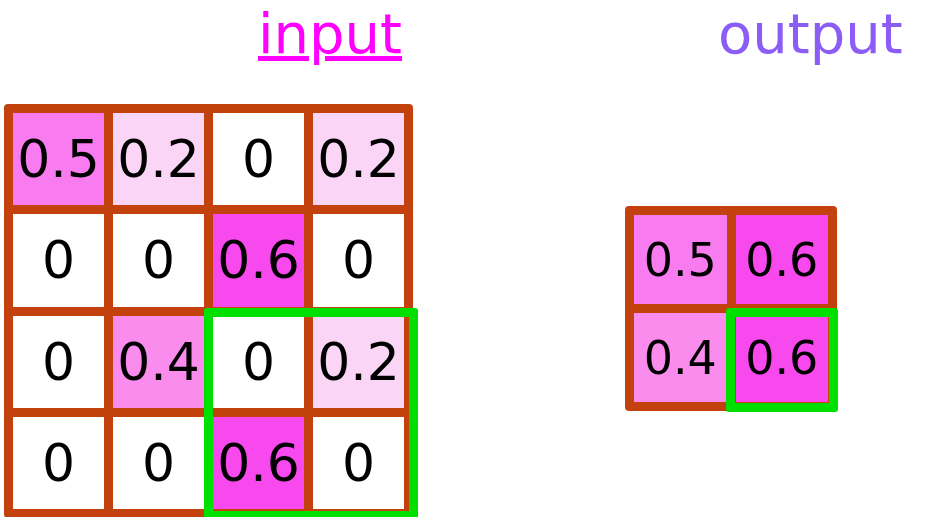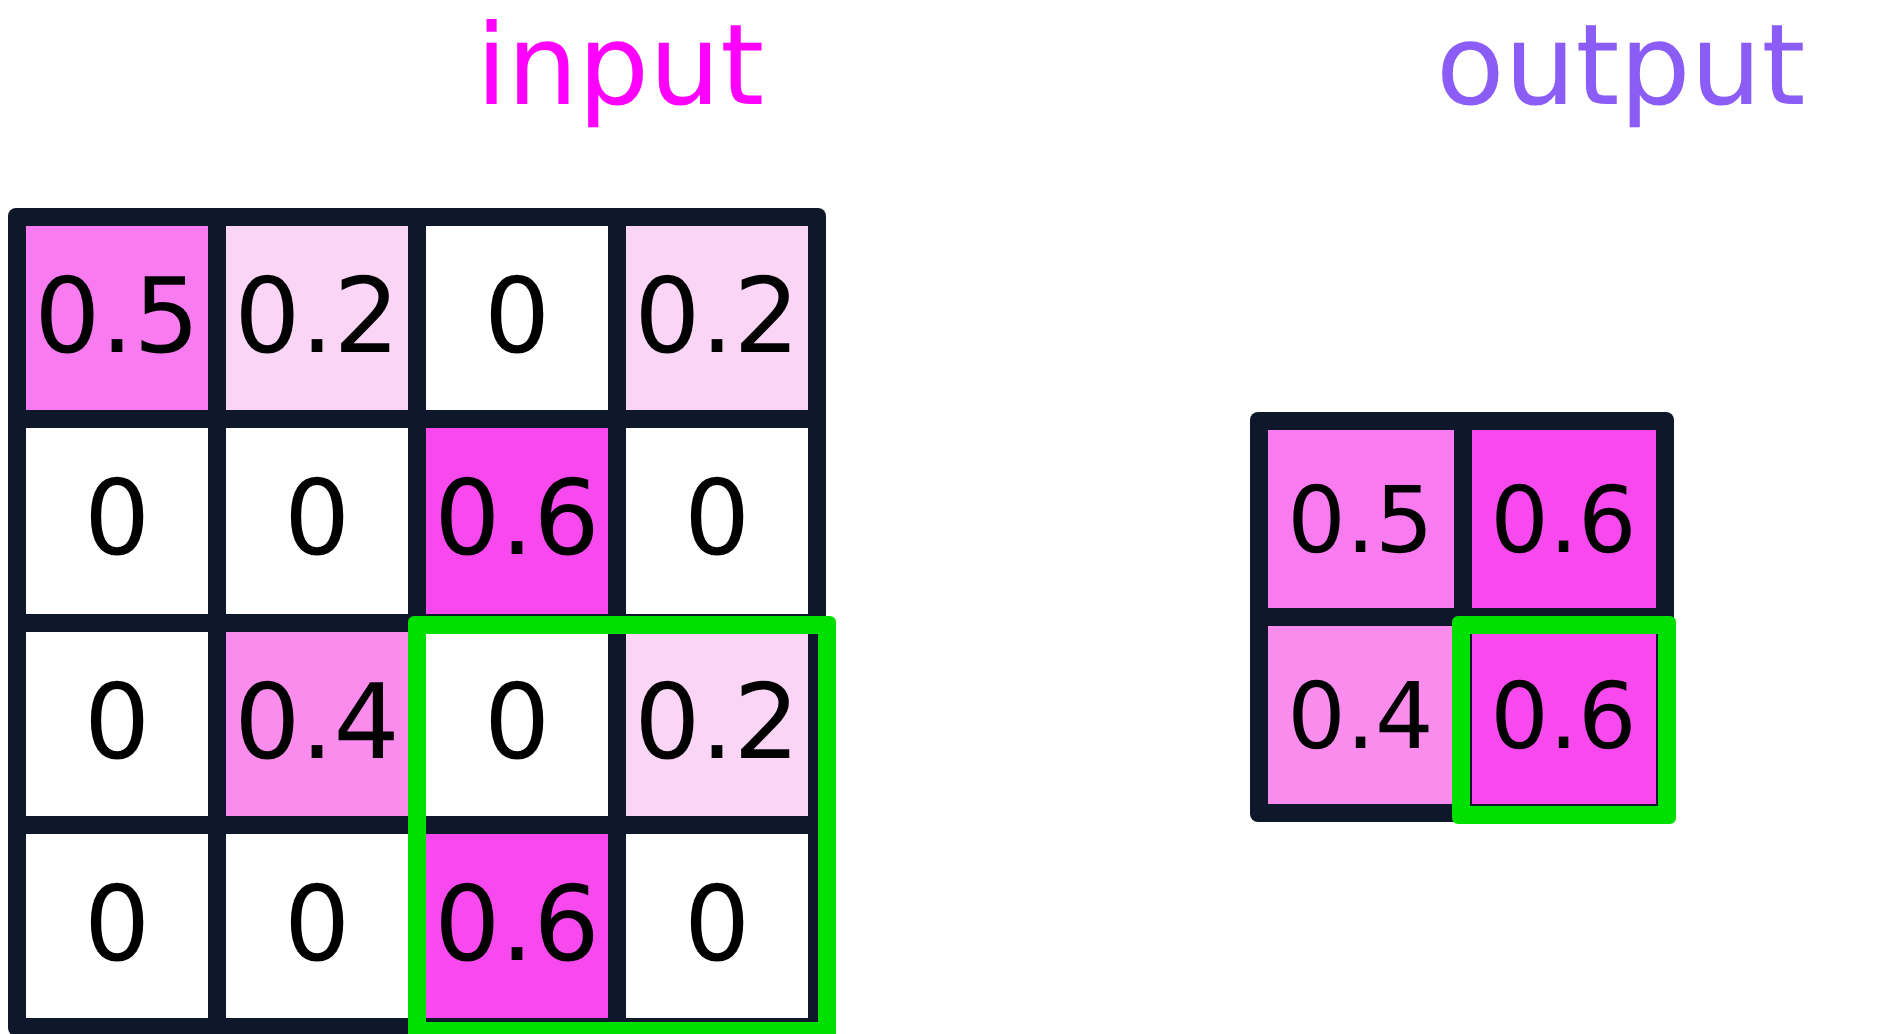--- a/index.html
+++ b/index.html
@@ -17,27 +17,27 @@
 
   
   .label {
     position: absolute;
     color: #ff00ff;
     font-size: 56px;
     line-height: 1;
     font-family: "DejaVu Sans", sans-serif;
     white-space: nowrap;
   }
-  #label-input  { left: 238px; top: 6px; }
+  #label-input  { left: 258px; top: 6px; text-decoration: underline; }
   #label-output { left: 718px; top: 6px; }
 
   
   .grid {
     position: absolute;
-    background: #0f172a;
+    background: #c2410c;
     box-sizing: border-box;
     display: grid;
     border-radius: 4px;
   }
 
   
   #input-grid {
     left: 4px;
     top: 104px;
     width: 409px;

